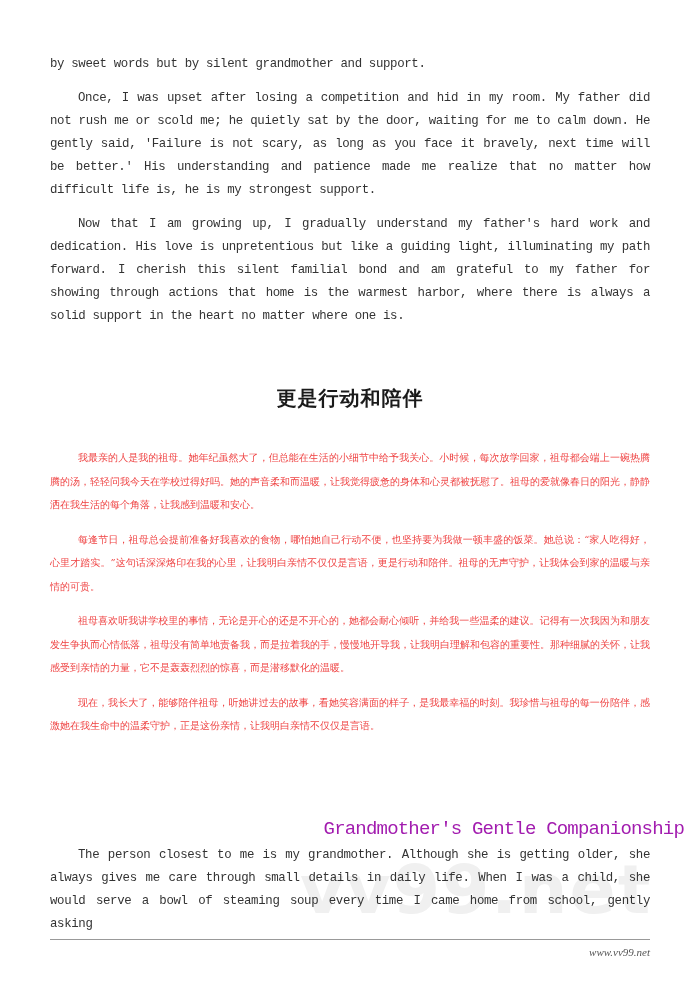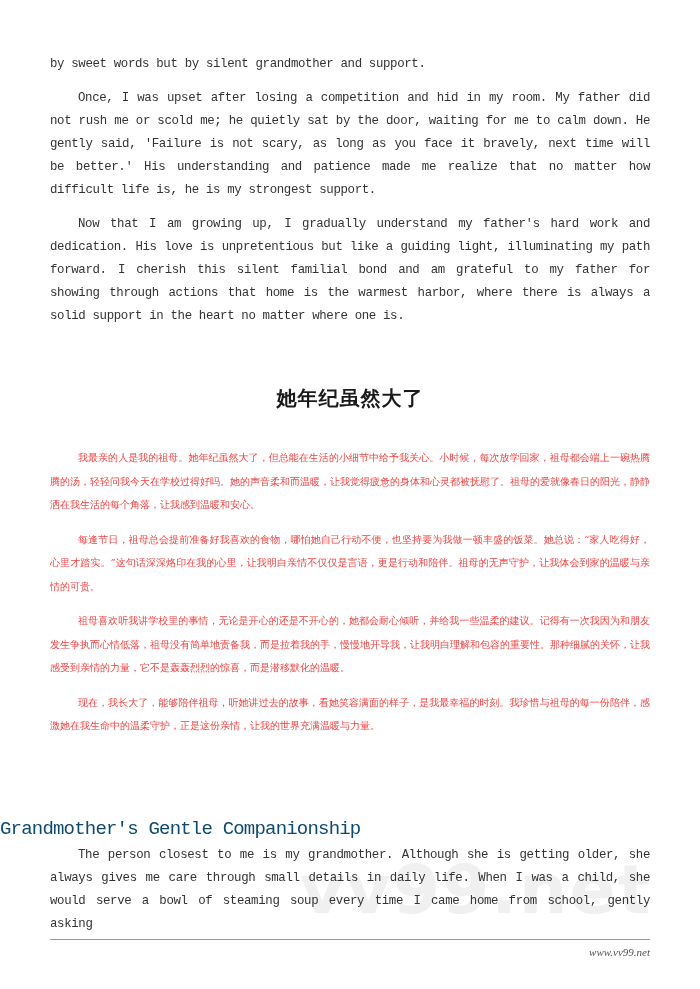--- a/index.html
+++ b/index.html
@@ -4,47 +4,47 @@
 <style>
   html, body { margin: 0; padding: 0; background: #ffffff; }
   body { width: 700px; height: 989px; position: relative; overflow: hidden; color: #2a2a2a; }
   .page { position: absolute; left: 0; top: 0; width: 700px; height: 989px; }
   .en { font-family: "Liberation Mono", "DejaVu Sans Mono", monospace; font-size: 12.4px; line-height: 23px; letter-spacing: -0.35px; color: #333; text-align: justify; }
   .zh { font-family: "DejaVu Serif", "Liberation Serif", serif; font-size: 10px; line-height: 23.5px; color: #ef4444; text-align: justify; margin-top: 16px; }
   .block { position: absolute; left: 50px; width: 600px; }
   p { margin: 0; }
   .indent { text-indent: 28px; }
   .h-zh { position: absolute; left: 0; width: 700px; text-align: center; top: 385px; font-family: "DejaVu Sans", sans-serif; font-weight: bold; font-size: 20px; color: #1a1a1a; letter-spacing: 1px; }
-  .h-en { position: absolute; left: 0; width: 684px; text-align: left; top: 818px; font-family: "Liberation Mono", "DejaVu Sans Mono", monospace; font-size: 19px; color: #0c4a6e; letter-spacing: -0.8px; }
+  .h-en { position: absolute; left: 0; width: 684px; text-align: right; top: 818px; font-family: "Liberation Mono", "DejaVu Sans Mono", monospace; font-size: 19px; color: #a21caf; letter-spacing: -0.8px; }
   .watermark { position: absolute; left: 300px; top: 850px; font-family: "DejaVu Sans", sans-serif; font-weight: bold; font-size: 68px; color: #f0f0f0; letter-spacing: 2px; z-index: 0; }
   .footer-line { position: absolute; left: 50px; top: 939px; width: 600px; height: 1px; background: #999; }
   .footer-url { position: absolute; right: 50px; top: 946px; font-family: "Liberation Serif", serif; font-style: italic; font-size: 11px; color: #555; text-align: right; }
   .content { position: relative; z-index: 1; }
 </style>
 </head>
 <body>
 
 <div class="page">
 
   <div class="watermark">vv99.net</div>
 
   <div class="content">
 
     <div class="block en" style="top:53px;">
       <p style="margin-bottom:11px;">by sweet words but by silent grandmother and support.</p>
       <p class="indent" style="margin-bottom:11px;">Once, I was upset after losing a competition and hid in my room. My father did not rush me or scold me; he quietly sat by the door, waiting for me to calm down. He gently said, 'Failure is not scary, as long as you face it bravely, next time will be better.' His understanding and patience made me realize that no matter how difficult life is, he is my strongest support.</p>
       <p class="indent">Now that I am growing up, I gradually understand my father's hard work and dedication. His love is unpretentious but like a guiding light, illuminating my path forward. I cherish this silent familial bond and am grateful to my father for showing through actions that home is the warmest harbor, where there is always a solid support in the heart no matter where one is.</p>
     </div>
 
-    <h2 class="h-zh" style="margin:0;">她年纪虽然大了</h2>
+    <h2 class="h-zh" style="margin:0;">更是行动和陪伴</h2>
     <div class="block zh" style="top:430px;">
       <p class="indent" style="margin-bottom:11px;">我最亲的人是我的祖母。她年纪虽然大了，但总能在生活的小细节中给予我关心。小时候，每次放学回家，祖母都会端上一碗热腾腾的汤，轻轻问我今天在学校过得好吗。她的声音柔和而温暖，让我觉得疲惫的身体和心灵都被抚慰了。祖母的爱就像春日的阳光，静静洒在我生活的每个角落，让我感到温暖和安心。</p>
       <p class="indent" style="margin-bottom:11px;">每逢节日，祖母总会提前准备好我喜欢的食物，哪怕她自己行动不便，也坚持要为我做一顿丰盛的饭菜。她总说：“家人吃得好，心里才踏实。”这句话深深烙印在我的心里，让我明白亲情不仅仅是言语，更是行动和陪伴。祖母的无声守护，让我体会到家的温暖与亲情的可贵。</p>
       <p class="indent" style="margin-bottom:11px;">祖母喜欢听我讲学校里的事情，无论是开心的还是不开心的，她都会耐心倾听，并给我一些温柔的建议。记得有一次我因为和朋友发生争执而心情低落，祖母没有简单地责备我，而是拉着我的手，慢慢地开导我，让我明白理解和包容的重要性。那种细腻的关怀，让我感受到亲情的力量，它不是轰轰烈烈的惊喜，而是潜移默化的温暖。</p>
-      <p class="indent">现在，我长大了，能够陪伴祖母，听她讲过去的故事，看她笑容满面的样子，是我最幸福的时刻。我珍惜与祖母的每一份陪伴，感激她在我生命中的温柔守护，正是这份亲情，让我的世界充满温暖与力量。</p>
+      <p class="indent">现在，我长大了，能够陪伴祖母，听她讲过去的故事，看她笑容满面的样子，是我最幸福的时刻。我珍惜与祖母的每一份陪伴，感激她在我生命中的温柔守护，正是这份亲情，让我明白亲情不仅仅是言语。</p>
     </div>
 
     <h2 class="h-en" style="margin:0;font-weight:normal;">Grandmother's Gentle Companionship</h2>
     <div class="block en" style="top:844px;">
       <p class="indent">The person closest to me is my grandmother. Although she is getting older, she always gives me care through small details in daily life. When I was a child, she would serve a bowl of steaming soup every time I came home from school, gently asking</p>
     </div>
   </div>
 
   <div class="footer-line"></div>
   <div class="footer-url">www.vv99.net</div>

